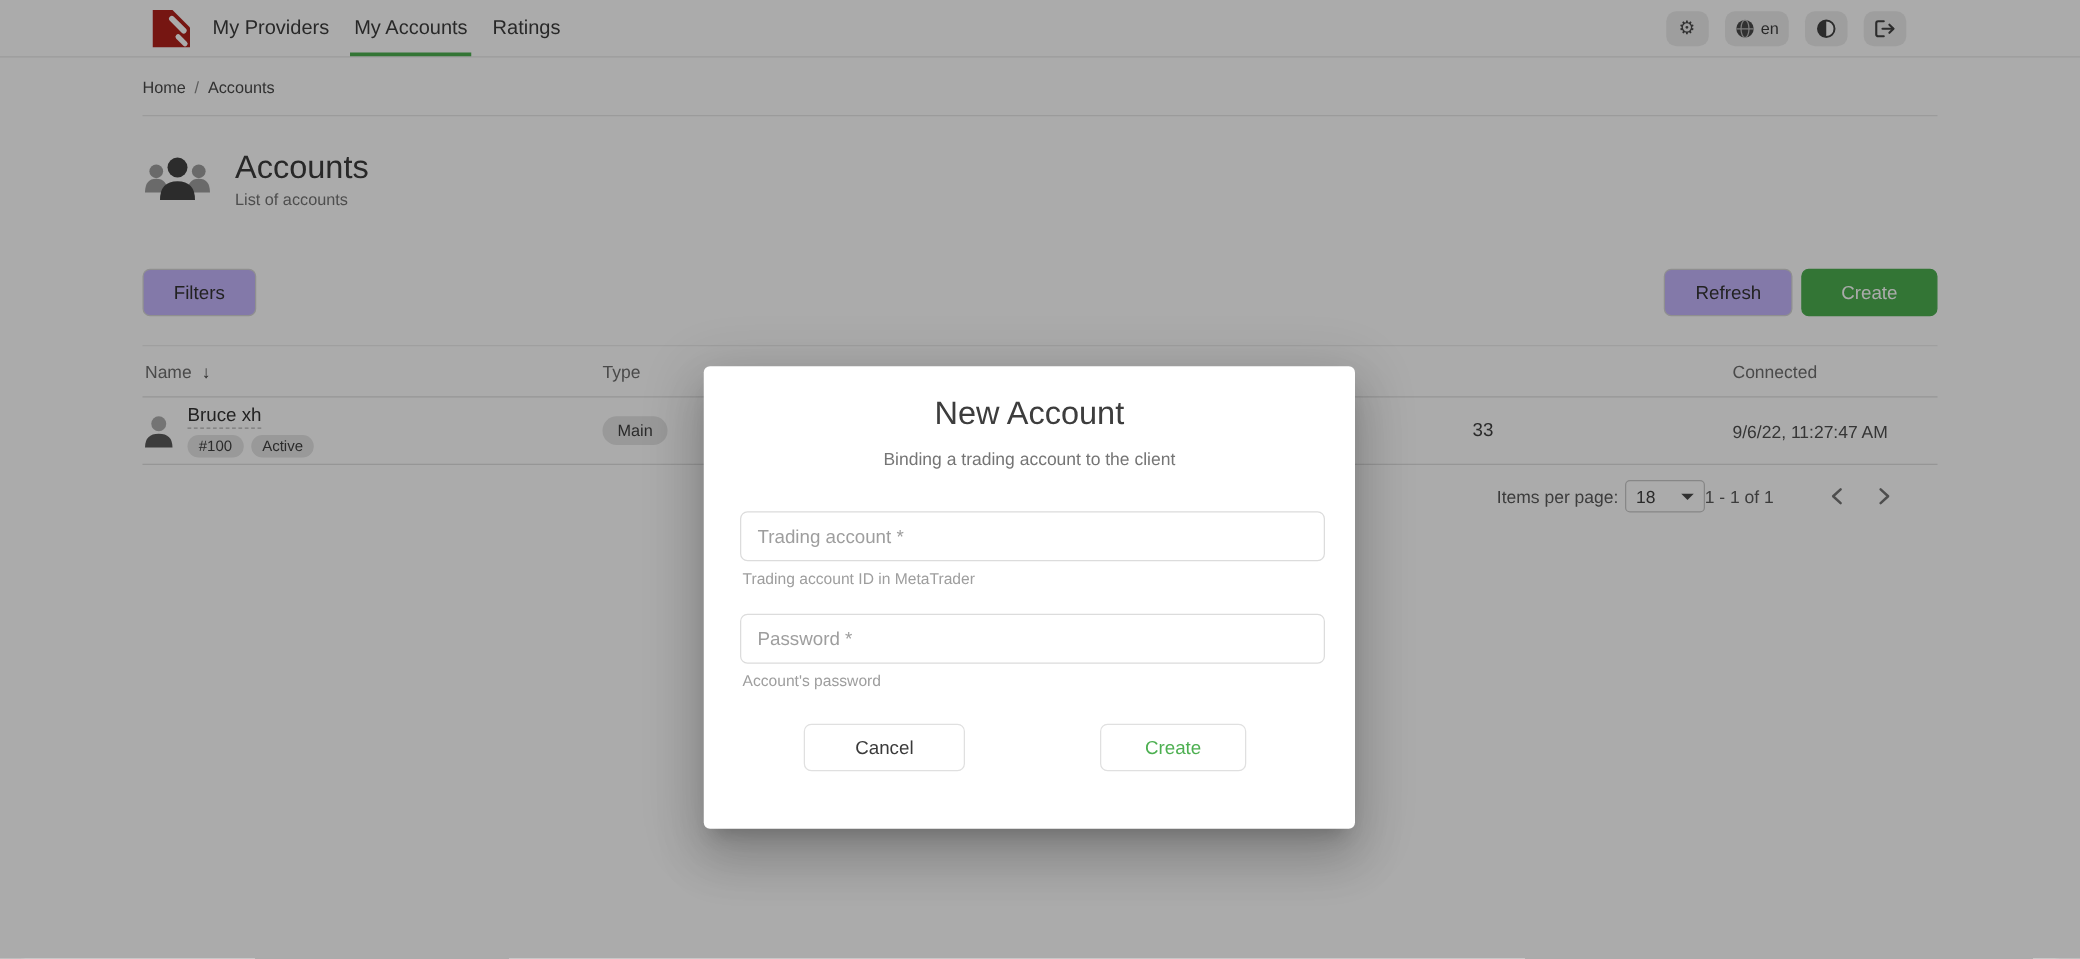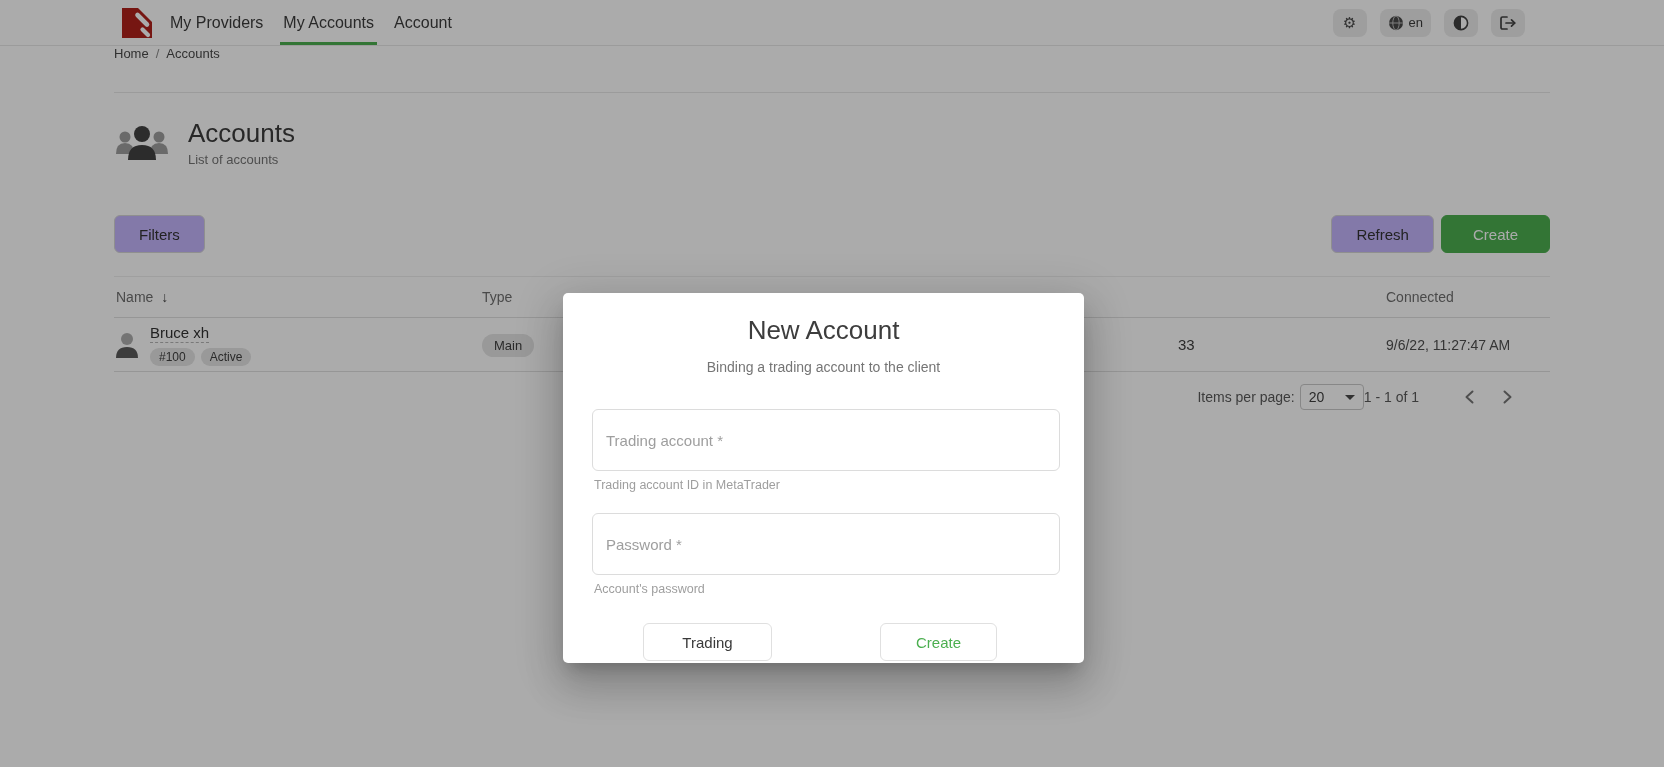--- a/index.html
+++ b/index.html
@@ -19,21 +19,21 @@
     font-size:16px; color:#3d3d3d; border-bottom:3px solid transparent; cursor:pointer; }
   .nav-item.active { border-bottom-color:#4caf50; }
   .tb-actions { margin-left:auto; display:flex; align-items:center; gap:13px; }
   .tb-btn { height:28px; min-width:34px; padding:0 8px; background:#ececec; border:none; border-radius:8px;
     display:flex; align-items:center; justify-content:center; gap:5px; font-size:13px; color:#3d3d3d;
     font-family:inherit; cursor:pointer; }
   .glyph { font-size:15px; line-height:1; color:#4a4a4a; }
 
   
   .content { margin:0 114px; width:1436px; }
-  .breadcrumb-row { height:47px; display:flex; align-items:flex-start; gap:7px; border-bottom:1px solid #e7e7e7;
+  .breadcrumb-row { height:47px; display:flex; align-items:center; gap:7px; border-bottom:1px solid #e7e7e7;
     font-size:13px; color:#4a4a4a; }
   .crumb-link { cursor:pointer; }
   .crumb-sep { color:#8a8a8a; }
 
   .page-header { height:100px; display:flex; align-items:center; }
   .ph-icon { margin:4px 18px 0 0; }
   .ph-title { margin:0; font-size:26px; font-weight:400; color:#3c3c3c; line-height:1.1; }
   .ph-sub { margin-top:4px; font-size:13px; color:#757575; }
 
   .actions-row { padding:22px 0 23px; display:flex; align-items:center; border-bottom:1px solid #ededed; }
@@ -71,21 +71,21 @@
   
   .backdrop { position:absolute; inset:0; background:rgba(0,0,0,0.33); z-index:10; }
   .modal { position:absolute; left:563px; top:293px; width:521px; height:370px; background:#fff; border-radius:5px;
     padding-top:22px; z-index:11;
     box-shadow:0 11px 15px -7px rgba(0,0,0,.2), 0 24px 38px 3px rgba(0,0,0,.14), 0 9px 46px 8px rgba(0,0,0,.12); }
   .m-title { margin:0; text-align:center; font-size:26px; font-weight:400; color:#3d3d3d; line-height:30px; }
   .m-sub { margin-top:14px; text-align:center; font-size:14px; color:#757575; line-height:17px; }
   .m-field { width:468px; margin-left:29px; }
   .m-field.f1 { margin-top:33px; }
   .m-field.f2 { margin-top:20px; }
-  .m-input { width:468px; height:62px; border:1px solid #dcdcdc; border-radius:6px; padding:0 13px;
+  .m-input { width:468px; height:40px; border:1px solid #dcdcdc; border-radius:6px; padding:0 13px;
     font-size:15px; font-family:inherit; color:#ef4444; outline:none; background:#fff; }
   .m-input::placeholder { color:#9e9e9e; opacity:1; }
   .m-hint { margin:7px 0 0 2px; font-size:12.5px; color:#9e9e9e; line-height:15px; }
   .m-actions { position:relative; height:38px; margin-top:26px; }
   .m-btn { position:absolute; top:0; height:38px; background:#fff; border:1px solid #e0e0e0; border-radius:6px;
     font-size:15px; font-family:inherit; cursor:pointer; }
   .m-cancel { left:80px; width:129px; color:#3a3a3a; }
   .m-create { left:317px; width:117px; color:#4caf50; }
 </style>
 </head>
@@ -95,21 +95,21 @@
 
   <div class="toolbar">
     <svg class="logo" viewBox="0 0 30 30">
       <polygon points="0,0 16,0 30,14 30,30 0,30" fill="#b0211c"></polygon>
       <line x1="15.5" y1="7" x2="25" y2="16.5" stroke="#fff" stroke-width="4.6" stroke-linecap="round"></line>
       <line x1="20.5" y1="21.5" x2="26" y2="27" stroke="#fff" stroke-width="4.2" stroke-linecap="round"></line>
     </svg>
     <nav class="nav">
       <div class="nav-item">My Providers</div>
       <div class="nav-item active">My Accounts</div>
-      <div class="nav-item">Account</div>
+      <div class="nav-item">Ratings</div>
     </nav>
     <div class="tb-actions">
       <button class="tb-btn">
         <span class="glyph">⚙</span>
       </button>
       <button class="tb-btn">
         <svg width="16" height="16" viewBox="0 0 16 16">
           <circle cx="8" cy="8" r="7" fill="#4a4a4a"></circle>
           <ellipse cx="8" cy="8" rx="3.2" ry="7" fill="none" stroke="#bdbdbd" stroke-width="1"></ellipse>
           <line x1="1" y1="8" x2="15" y2="8" stroke="#bdbdbd" stroke-width="1"></line>
@@ -197,21 +197,21 @@
       <div class="cell-chevron">
         <svg width="9" height="14" viewBox="0 0 9 14">
           <path d="M1.5 1.5 L7.5 7 L1.5 12.5" fill="none" stroke="#3f3f3f" stroke-width="2" stroke-linecap="round" stroke-linejoin="round"></path>
         </svg>
       </div>
     </div>
 
     <div class="pagination">
       <span>Items per page:</span>
       <div class="psize">
-        <span>20</span>
+        <span>18</span>
         <span class="caret"></span>
       </div>
       <span class="range">1 - 1 of 1</span>
       <span class="pg-prev">
         <svg width="9" height="14" viewBox="0 0 9 14">
           <path d="M7.5 1.5 L1.5 7 L7.5 12.5" fill="none" stroke="#757575" stroke-width="2" stroke-linecap="round" stroke-linejoin="round"></path>
         </svg>
       </span>
       <span class="pg-next">
         <svg width="9" height="14" viewBox="0 0 9 14">
@@ -232,18 +232,18 @@
       <input class="m-input" type="text" placeholder="Trading account *" style="">
       <div class="m-hint">Trading account ID in MetaTrader</div>
     </div>
 
     <div class="m-field f2">
       <input class="m-input" type="password" placeholder="Password *" style="">
       <div class="m-hint">Account's password</div>
     </div>
 
     <div class="m-actions">
-      <button class="m-btn m-cancel">Trading</button>
+      <button class="m-btn m-cancel">Cancel</button>
       <button class="m-btn m-create">Create</button>
     </div>
   </div>
 
 </div>
 
 </body></html>

